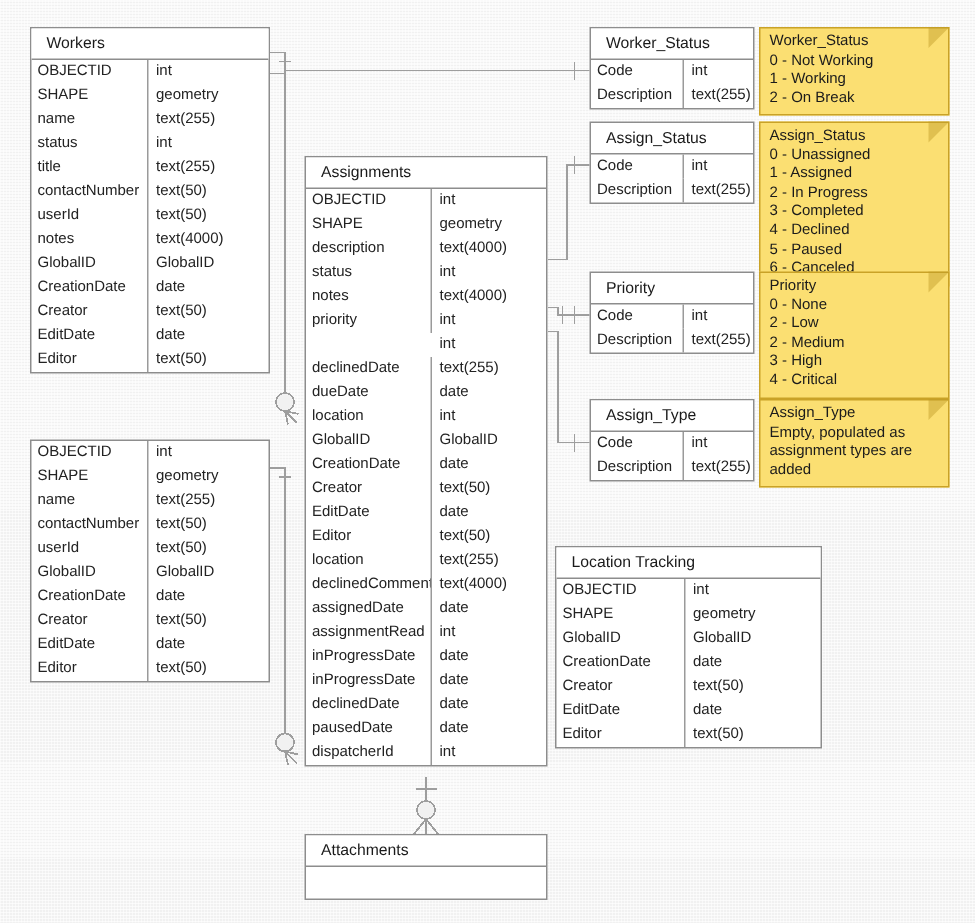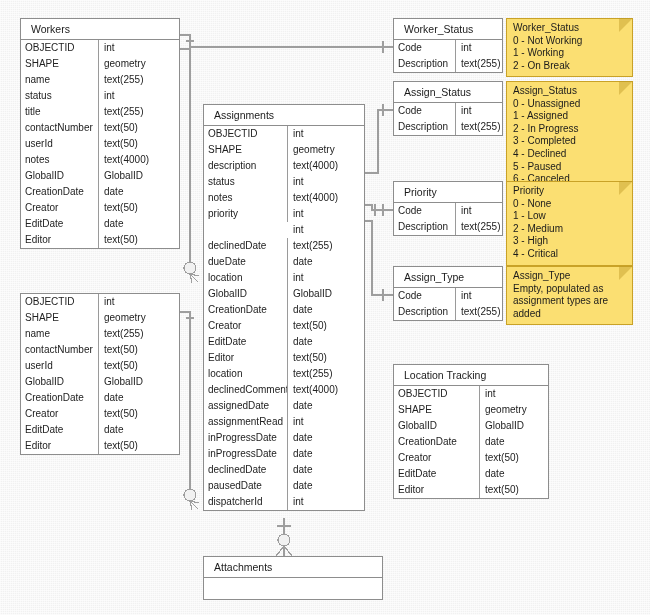--- a/index.html
+++ b/index.html
@@ -424,21 +424,21 @@
         <div class="erow">
           <div class="c-name" style="width: 62px;">Code</div>
           <div class="c-type">int</div>
         </div>
         <div class="erow">
           <div class="c-name" style="width: 62px;">Description</div>
           <div class="c-type">text(255)</div>
         </div>
       </div>
     </div>
-    <div class="entity" style="left: 393px; top: 364px; width: 156px;">
+    <div class="entity" style="left: 370px; top: 364px; width: 178px;">
       <div class="entity-title">Location Tracking</div>
       <div class="entity-body">
         <div class="erow">
           <div class="c-name" style="width: 86px;">OBJECTID</div>
           <div class="c-type">int</div>
         </div>
         <div class="erow">
           <div class="c-name" style="width: 86px;">SHAPE</div>
           <div class="c-type">geometry</div>
         </div>
@@ -457,28 +457,28 @@
         <div class="erow">
           <div class="c-name" style="width: 86px;">EditDate</div>
           <div class="c-type">date</div>
         </div>
         <div class="erow">
           <div class="c-name" style="width: 86px;">Editor</div>
           <div class="c-type">text(50)</div>
         </div>
       </div>
     </div>
-    <div class="entity blankbody" style="left: 203px; top: 556px; width: 180px;">
+    <div class="entity blankbody" style="left: 203px; top: 556px; width: 162px;">
       <div class="entity-title">Attachments</div>
       <div class="entity-body">
         <div class="erow">
           <div class="c-name" style="width: 162px;"></div>
           <div class="c-type"></div>
         </div>
       </div>
     </div>
   </div>
 <div id="note-layer">
     <div class="note" style="left: 506px; top: 18px; width: 127px;"><span class="fold"></span><span class="note-title">Worker_Status</span><span class="note-line">0 - Not Working</span><span class="note-line">1 - Working</span><span class="note-line">2 - On Break</span></div>
     <div class="note" style="left: 506px; top: 81px; width: 127px;"><span class="fold"></span><span class="note-title">Assign_Status</span><span class="note-line">0 - Unassigned</span><span class="note-line">1 - Assigned</span><span class="note-line">2 - In Progress</span><span class="note-line">3 - Completed</span><span class="note-line">4 - Declined</span><span class="note-line">5 - Paused</span><span class="note-line">6 - Canceled</span></div>
-    <div class="note" style="left: 506px; top: 181px; width: 127px;"><span class="fold"></span><span class="note-title">Priority</span><span class="note-line">0 - None</span><span class="note-line">1 - Low</span><span class="note-line">2 - Medium</span><span class="note-line">3 - High</span><span class="note-line">4 - Critical</span></div>
+    <div class="note" style="left: 506px; top: 181px; width: 127px;"><span class="fold"></span><span class="note-title">Priority</span><span class="note-line">0 - None</span><span class="note-line">2 - Low</span><span class="note-line">2 - Medium</span><span class="note-line">3 - High</span><span class="note-line">4 - Critical</span></div>
     <div class="note" style="left: 506px; top: 266px; width: 127px;"><span class="fold"></span><span class="note-title">Assign_Type</span><span class="note-line">Empty, populated as</span><span class="note-line">assignment types are added</span></div>
   </div>
 
 </body></html>

